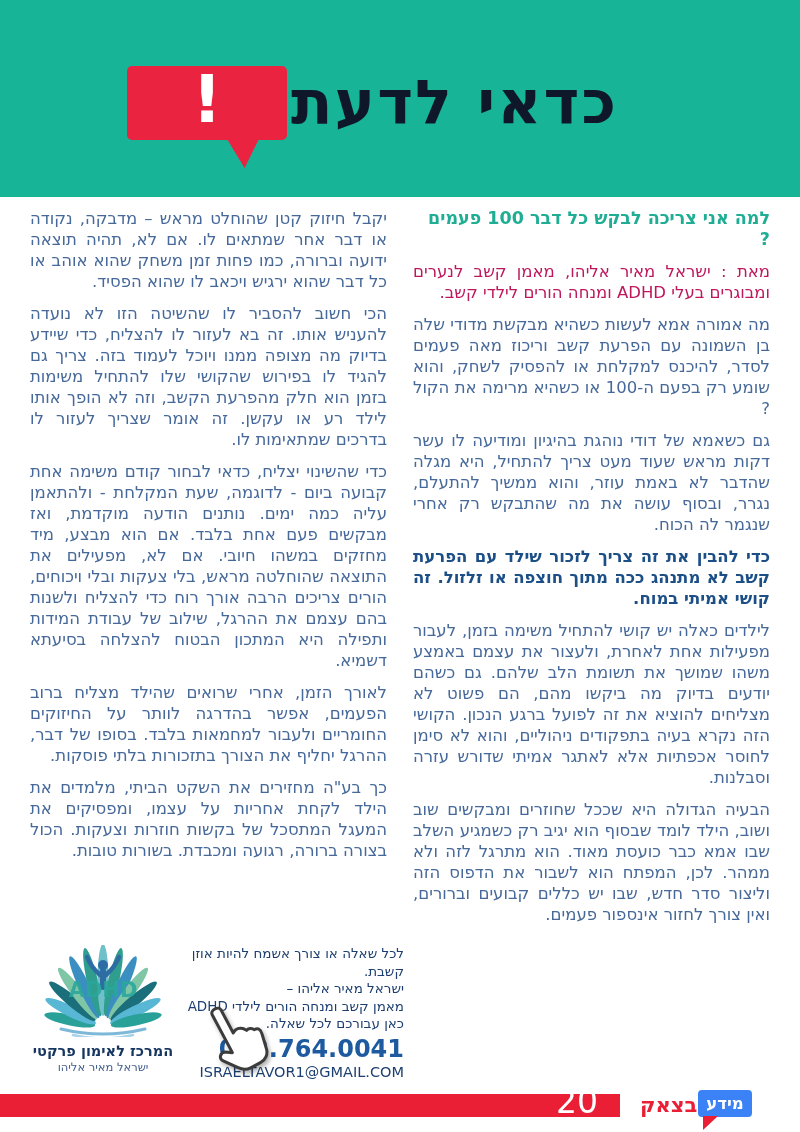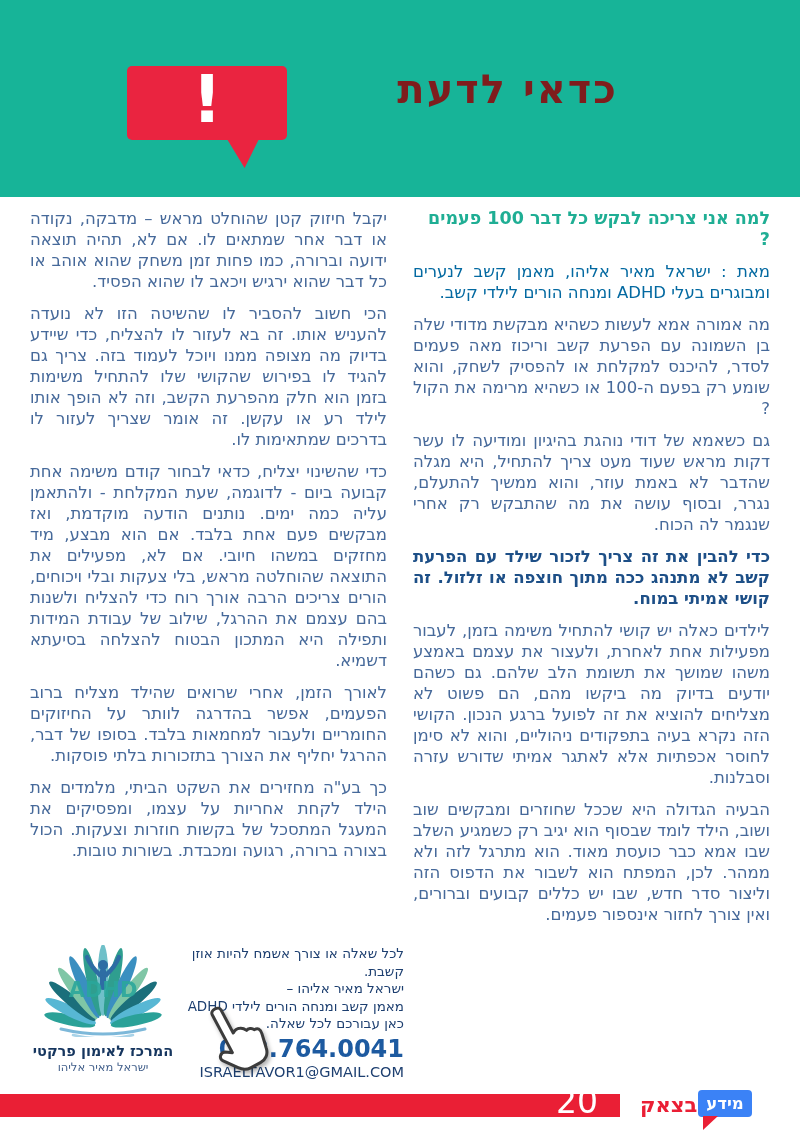--- a/index.html
+++ b/index.html
@@ -8,29 +8,29 @@
     background:#ffffff;
     font-family:"DejaVu Sans","Liberation Sans",sans-serif;
   }
   
   .header{position:absolute;left:0;top:0;width:800px;height:197px;background:#17b498;}
   .bubble{position:absolute;left:127px;top:66px;width:160px;height:74px;background:#ea2440;border-radius:5px;}
   .bubble .mark{position:absolute;left:0;top:-6px;width:100%;text-align:center;
     color:#fff;font-size:66px;font-weight:bold;line-height:80px;}
   .bubble-tail{position:absolute;left:100px;top:73px;width:32px;height:29px;background:#ea2440;
     clip-path:polygon(0 0,100% 0,55% 100%);}
-  .logo-text{position:absolute;left:318px;top:66px;width:300px;color:#7f1d1d;
-    font-size:40px;font-weight:800;letter-spacing:2px;direction:rtl;white-space:nowrap;}
+  .logo-text{position:absolute;left:318px;top:66px;width:300px;color:#0f172a;
+    font-size:61px;font-weight:800;letter-spacing:2px;direction:rtl;white-space:nowrap;}
   
   .content{position:absolute;top:208px;left:30px;right:30px;display:flex;gap:26px;direction:rtl;}
   .col{width:357px;direction:rtl;text-align:justify;color:#46699a;
     font-size:16.5px;line-height:21px;}
   .col p{margin:0 0 11px 0;}
   .article-title{color:#1fae94;font-weight:bold;font-size:17.5px;margin:0 0 2px 0;text-align:right;}
-  .byline{color:#0369a1;margin:0 0 9px 0;}
+  .byline{color:#be185d;margin:0 0 9px 0;}
   .para-bold{color:#1d4f87;font-weight:bold;}
   
   .footer-left{position:absolute;left:28px;top:945px;width:376px;display:flex;direction:rtl;}
   .contact{width:226px;text-align:right;direction:rtl;color:#1d3f70;
     font-size:13.5px;line-height:17.5px;}
   .contact .phone{display:block;color:#1d5aa0;font-weight:bold;font-size:24px;line-height:28px;margin-top:2px;}
   .contact .email{display:block;color:#1d3f70;font-size:14.5px;line-height:18px;}
   .logo-block{width:150px;text-align:center;direction:rtl;}
   .org-name{color:#16365f;font-weight:bold;font-size:14.5px;line-height:17px;margin-top:2px;}
   .person-name{color:#44618c;font-size:11.5px;line-height:15px;}

